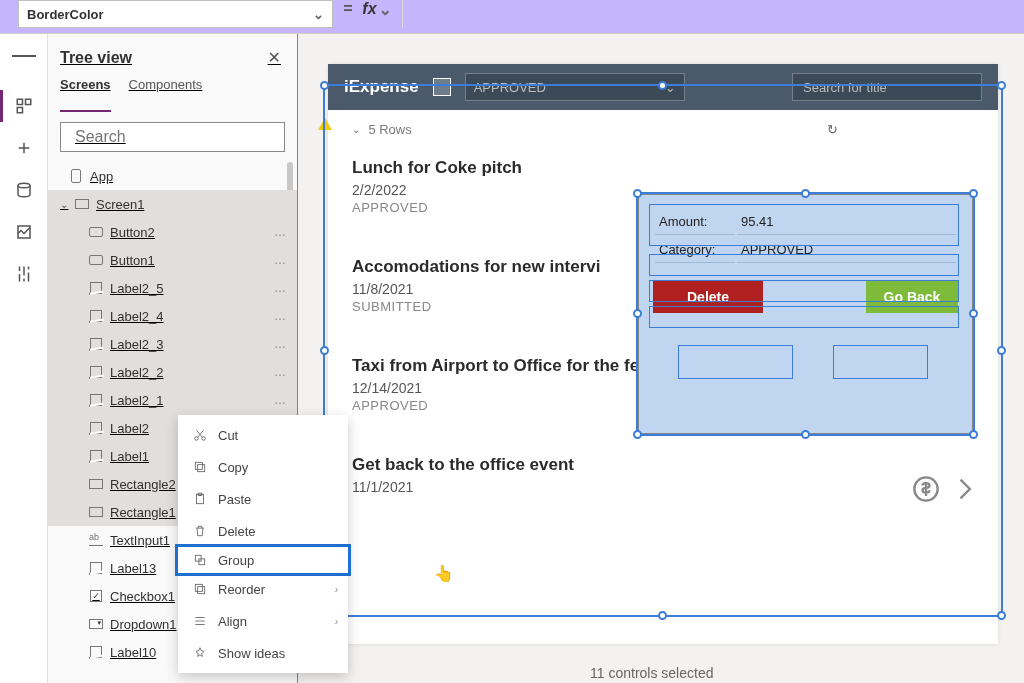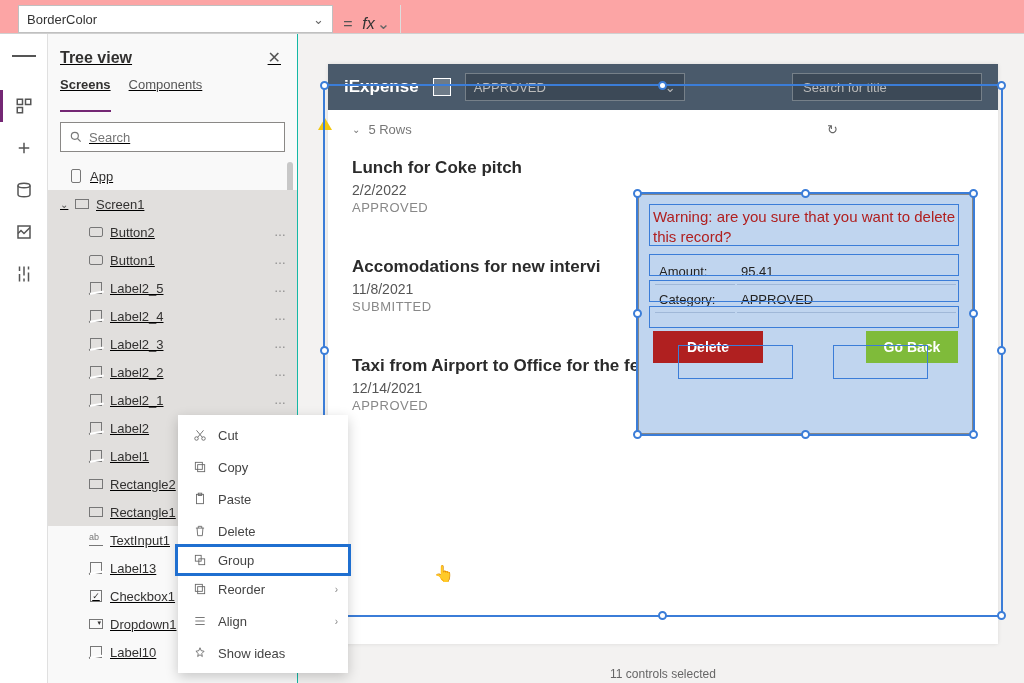--- a/index.html
+++ b/index.html
@@ -1,18 +1,18 @@
 <!DOCTYPE html>
 <html><head>
 <meta charset="utf-8">
 <style>
 * { box-sizing: border-box; margin: 0; padding: 0; font-family: "Segoe UI", Arial, sans-serif; }
 body { width: 1024px; height: 683px; background: #f8f8f8; overflow: hidden; position: relative; }
 
-.formula-bar { height: 34px; background: #fca5a5; border-bottom: 1px solid #d0d0d0; display: flex; align-items: flex-end; }
+.formula-bar { height: 34px; background: #c4b5fd; border-bottom: 1px solid #d0d0d0; display: flex; align-items: flex-start; font-weight: bold; }
 .prop-select { width: 315px; height: 28px; margin-left: 18px; border: 1px solid #c0c0c0; display: flex; align-items: center; padding: 0 8px; font-size: 13px; color: #333; background: #fff; justify-content: space-between; }
 .prop-select .chev { color: #666; }
 .eq { margin: 0 10px; color: #555; font-style: italic; }
 .fx { font-style: italic; color: #333; margin-right: 2px; }
 .fx-chev { color: #666; margin-right: 10px; }
 .fx-divider { width: 1px; height: 28px; background: #ddd; margin-right: 10px; }
 
 .main { display: flex; height: calc(100% - 34px); }
 
 .rail { width: 48px; background: #fff; border-right: 1px solid #e0e0e0; display: flex; flex-direction: column; align-items: center; padding-top: 10px; gap: 18px; }
@@ -25,21 +25,21 @@
 
 .tree-panel { width: 250px; background: #f9f9f9; border-right: 1px solid #14b8a6; display: flex; flex-direction: column; padding: 10px 12px 0 12px; position: relative; text-decoration: underline; }
 .tree-header { display: flex; justify-content: space-between; align-items: center; margin-bottom: 6px; }
 .tree-header h3 { font-size: 16px; font-weight: 600; color: #323130; }
 .close-x { color: #555; font-size: 16px; cursor: pointer; padding: 4px; }
 .tree-tabs { display: flex; gap: 18px; font-size: 13px; color: #555; margin-bottom: 10px; }
 .tree-tab { padding-bottom: 18px; cursor: pointer; }
 .tree-tab.active { border-bottom: 2px solid #742774; color: #323130; font-weight: 600; }
 .search-box { display: flex; align-items: center; border: 1px solid #8a8886; background: #fff; height: 30px; padding: 0 8px; margin-bottom: 10px; }
 .search-box svg { width: 14px; height: 14px; margin-right: 6px; }
-.search-box input { border: none; outline: none; font-size: 13px; flex: 1; }
+.search-box input { border: none; outline: none; font-size: 16px; flex: 1; }
 
 .tree-scroll { flex: 1; overflow-y: hidden; margin: 0 -12px; position: relative; }
 .tree-scroll::-webkit-scrollbar { width: 6px; }
 .tree-scroll::-webkit-scrollbar-thumb { background: #c0c0c0; }
 .scrollbar-fake { position: absolute; right: 4px; top: 0; width: 6px; height: 100px; background: #c8c8c8; border-radius: 3px; }
 .tree-node { display: flex; align-items: center; height: 28px; font-size: 13px; color: #323130; padding-right: 8px; cursor: pointer; position: relative; }
 .tree-node.selected { background: #e1dfdd; }
 .tree-node.app { padding-left: 20px; }
 .tree-node.screen { padding-left: 12px; }
 .tree-node.item { padding-left: 40px; }
@@ -89,21 +89,21 @@
 .field-sel { position: absolute; border: 1px solid #3b7dd8; pointer-events: none; }
 
 .context-menu { position: absolute; left: 178px; top: 415px; width: 170px; background: #fff; box-shadow: 0 4px 12px rgba(0,0,0,.2); z-index: 100; padding: 4px 0; }
 .ctx-item { height: 32px; display: flex; align-items: center; padding: 0 14px; font-size: 13px; color: #444; cursor: pointer; gap: 10px; position: relative; }
 .ctx-item.highlighted { border: 3px solid #1f6fd0; margin: -3px; z-index: 2; background: #fff; }
 .ctx-item .sub-chev { position: absolute; right: 10px; color: #888; font-size: 10px; }
 .ctx-icon { width: 16px; height: 16px; display: flex; align-items: center; justify-content: center; }
 .ctx-icon svg { width: 14px; height: 14px; stroke: #666; fill: none; stroke-width: 1.5; }
 .cursor-pointer { position: absolute; left: 256px; top: 17px; font-size: 16px; }
 
-.status-bar { position: absolute; bottom: 2px; left: 312px; font-size: 12px; color: #666; }
+.status-bar { position: absolute; bottom: 2px; left: 292px; font-size: 14px; color: #666; }
 
 .label-icon { border: 1.5px solid #777; width: 12px; height: 12px; position: relative; }
 .label-icon::after { content: ''; position: absolute; left: -2px; bottom: -2px; width: 14px; height: 2px; background: #fff; border-left: 1.5px solid #777; transform: rotate(-10deg); transform-origin: left; }
 .btn-icon { border: 1.5px solid #777; border-radius: 2px; width: 14px; height: 10px; }
 .rect-icon { border: 1.5px solid #777; width: 14px; height: 10px; }
 .text-icon { width: 14px; height: 12px; border-bottom: 1.5px solid #777; position: relative; }
 .text-icon::before { content: 'ab'; font-size: 9px; position: absolute; top: -2px; color: #777; }
 .check-icon { border: 1.5px solid #777; width: 12px; height: 12px; display: flex; align-items: center; justify-content: center; font-size: 9px; }
 .dd-icon { border: 1.5px solid #777; width: 14px; height: 10px; position: relative; }
 .dd-icon::after { content: '▾'; font-size: 7px; position: absolute; right: 1px; top: -1px; }
@@ -346,24 +346,37 @@
             <div class="gi-status">APPROVED</div>
             <div class="gi-actions">
               <svg viewBox="0 0 24 24">
                 <path d="M4 12l5 5L20 6"></path>
               </svg>
               <svg viewBox="0 0 24 24">
                 <path d="M9 4l8 8-8 8"></path>
               </svg>
             </div>
           </div>
+          <div class="gallery-item">
+            <div class="gi-title">Get back to the office event</div>
+            <div class="gi-date">11/1/2021</div>
+            <div class="gi-status"></div>
+            <div class="gi-actions">
+              <svg viewBox="0 0 24 24">
+                <circle cx="12" cy="12" r="10"></circle>
+                <path d="M12 6v12M9 9c0-1 1-2 3-2s3 1 3 2-1 2-3 2-3 1-3 2 1 2 3 2 3-1 3-2"></path>
+              </svg>
+              <svg viewBox="0 0 24 24">
+                <path d="M9 4l8 8-8 8"></path>
+              </svg>
+            </div>
+          </div>
         </div>
 
       <div class="dialog">
-        <div class="dialog-warning">Warning: are you sure that you want to delete this record?</div>
         <table class="dialog-table">
           <tbody>
           <tr>
                 <td>Amount:</td>
                 <td>95.41</td>
               </tr>
           <tr>
                 <td>Category:</td>
                 <td>APPROVED</td>
               </tr>

